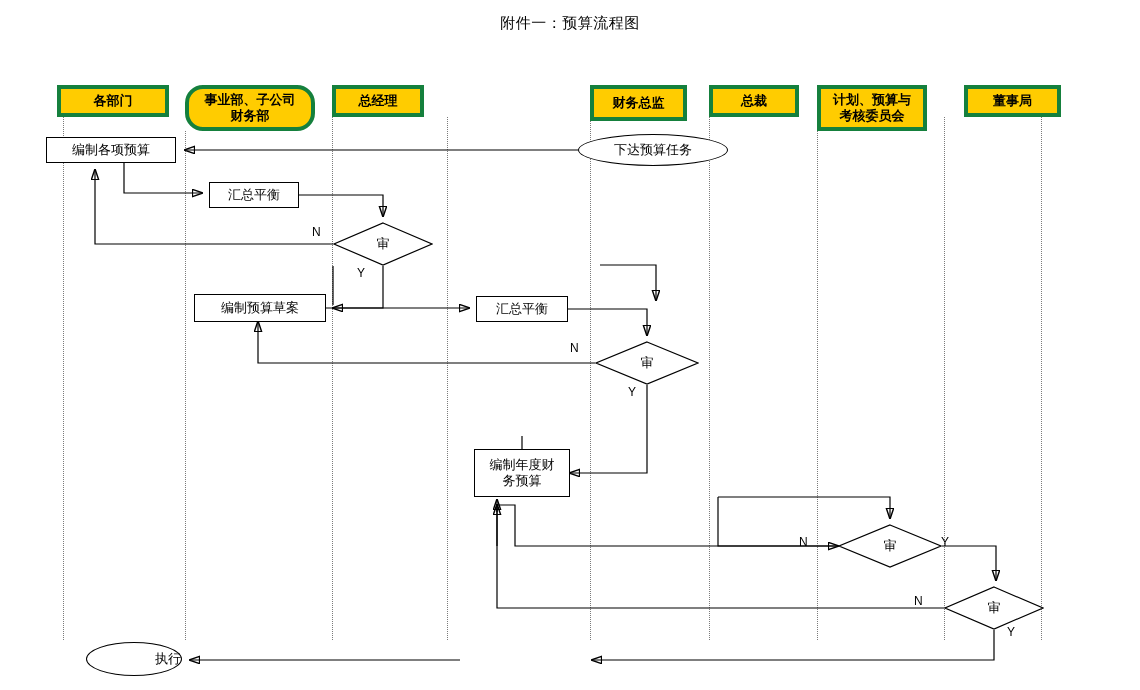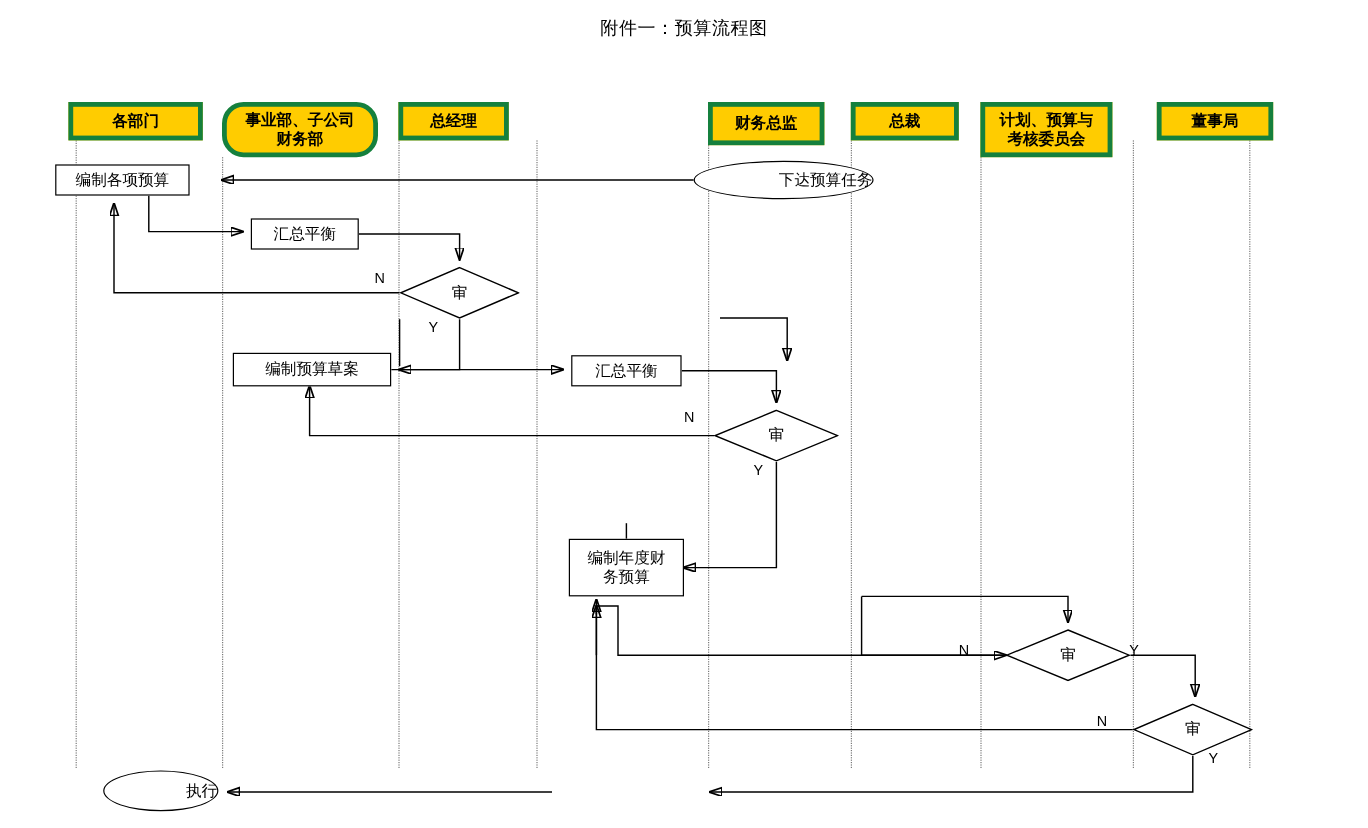--- a/index.html
+++ b/index.html
@@ -164,25 +164,25 @@
       <span>总裁</span>
     </div>
 
   <div class="lane-head" style="left:817px;top:85px;width:110px;height:46px;white-space:pre-line;"><span>计划、预算与
 考核委员会</span></div>
 
   <div class="lane-head" style="left:944px;top:85px;width:97px;height:32px;margin-left:20px;">
       <span>董事局</span>
     </div>
 
-  <div class="box" style="left:46px;top:137px;width:112px;height:26px;font-family:Liberation Serif, serif;">
+  <div class="box" style="left:46px;top:137px;width:130px;height:26px;font-family:Liberation Serif, serif;">
       <span>编制各项预算</span>
     </div>
 
-  <div class="ellipse" style="left:578px;top:134px;width:150px;height:32px;justify-content:flex-end;">
+  <div class="ellipse" style="left:578px;top:134px;width:150px;height:32px;">
       <span>下达预算任务</span>
     </div>
 
   <div class="box" style="left:209px;top:182px;width:90px;height:26px;">
       <span>汇总平衡</span>
     </div>
 
   <div class="diamond-wrap" style="left:333px;top:222px;width:100px;height:44px;">
     <svg class="dshape" viewBox="0 0 100 44" preserveAspectRatio="none">
       <polygon points="50,1 99,22 50,43 1,22" fill="#ffffff" stroke="#000" stroke-width="1.2"></polygon>

